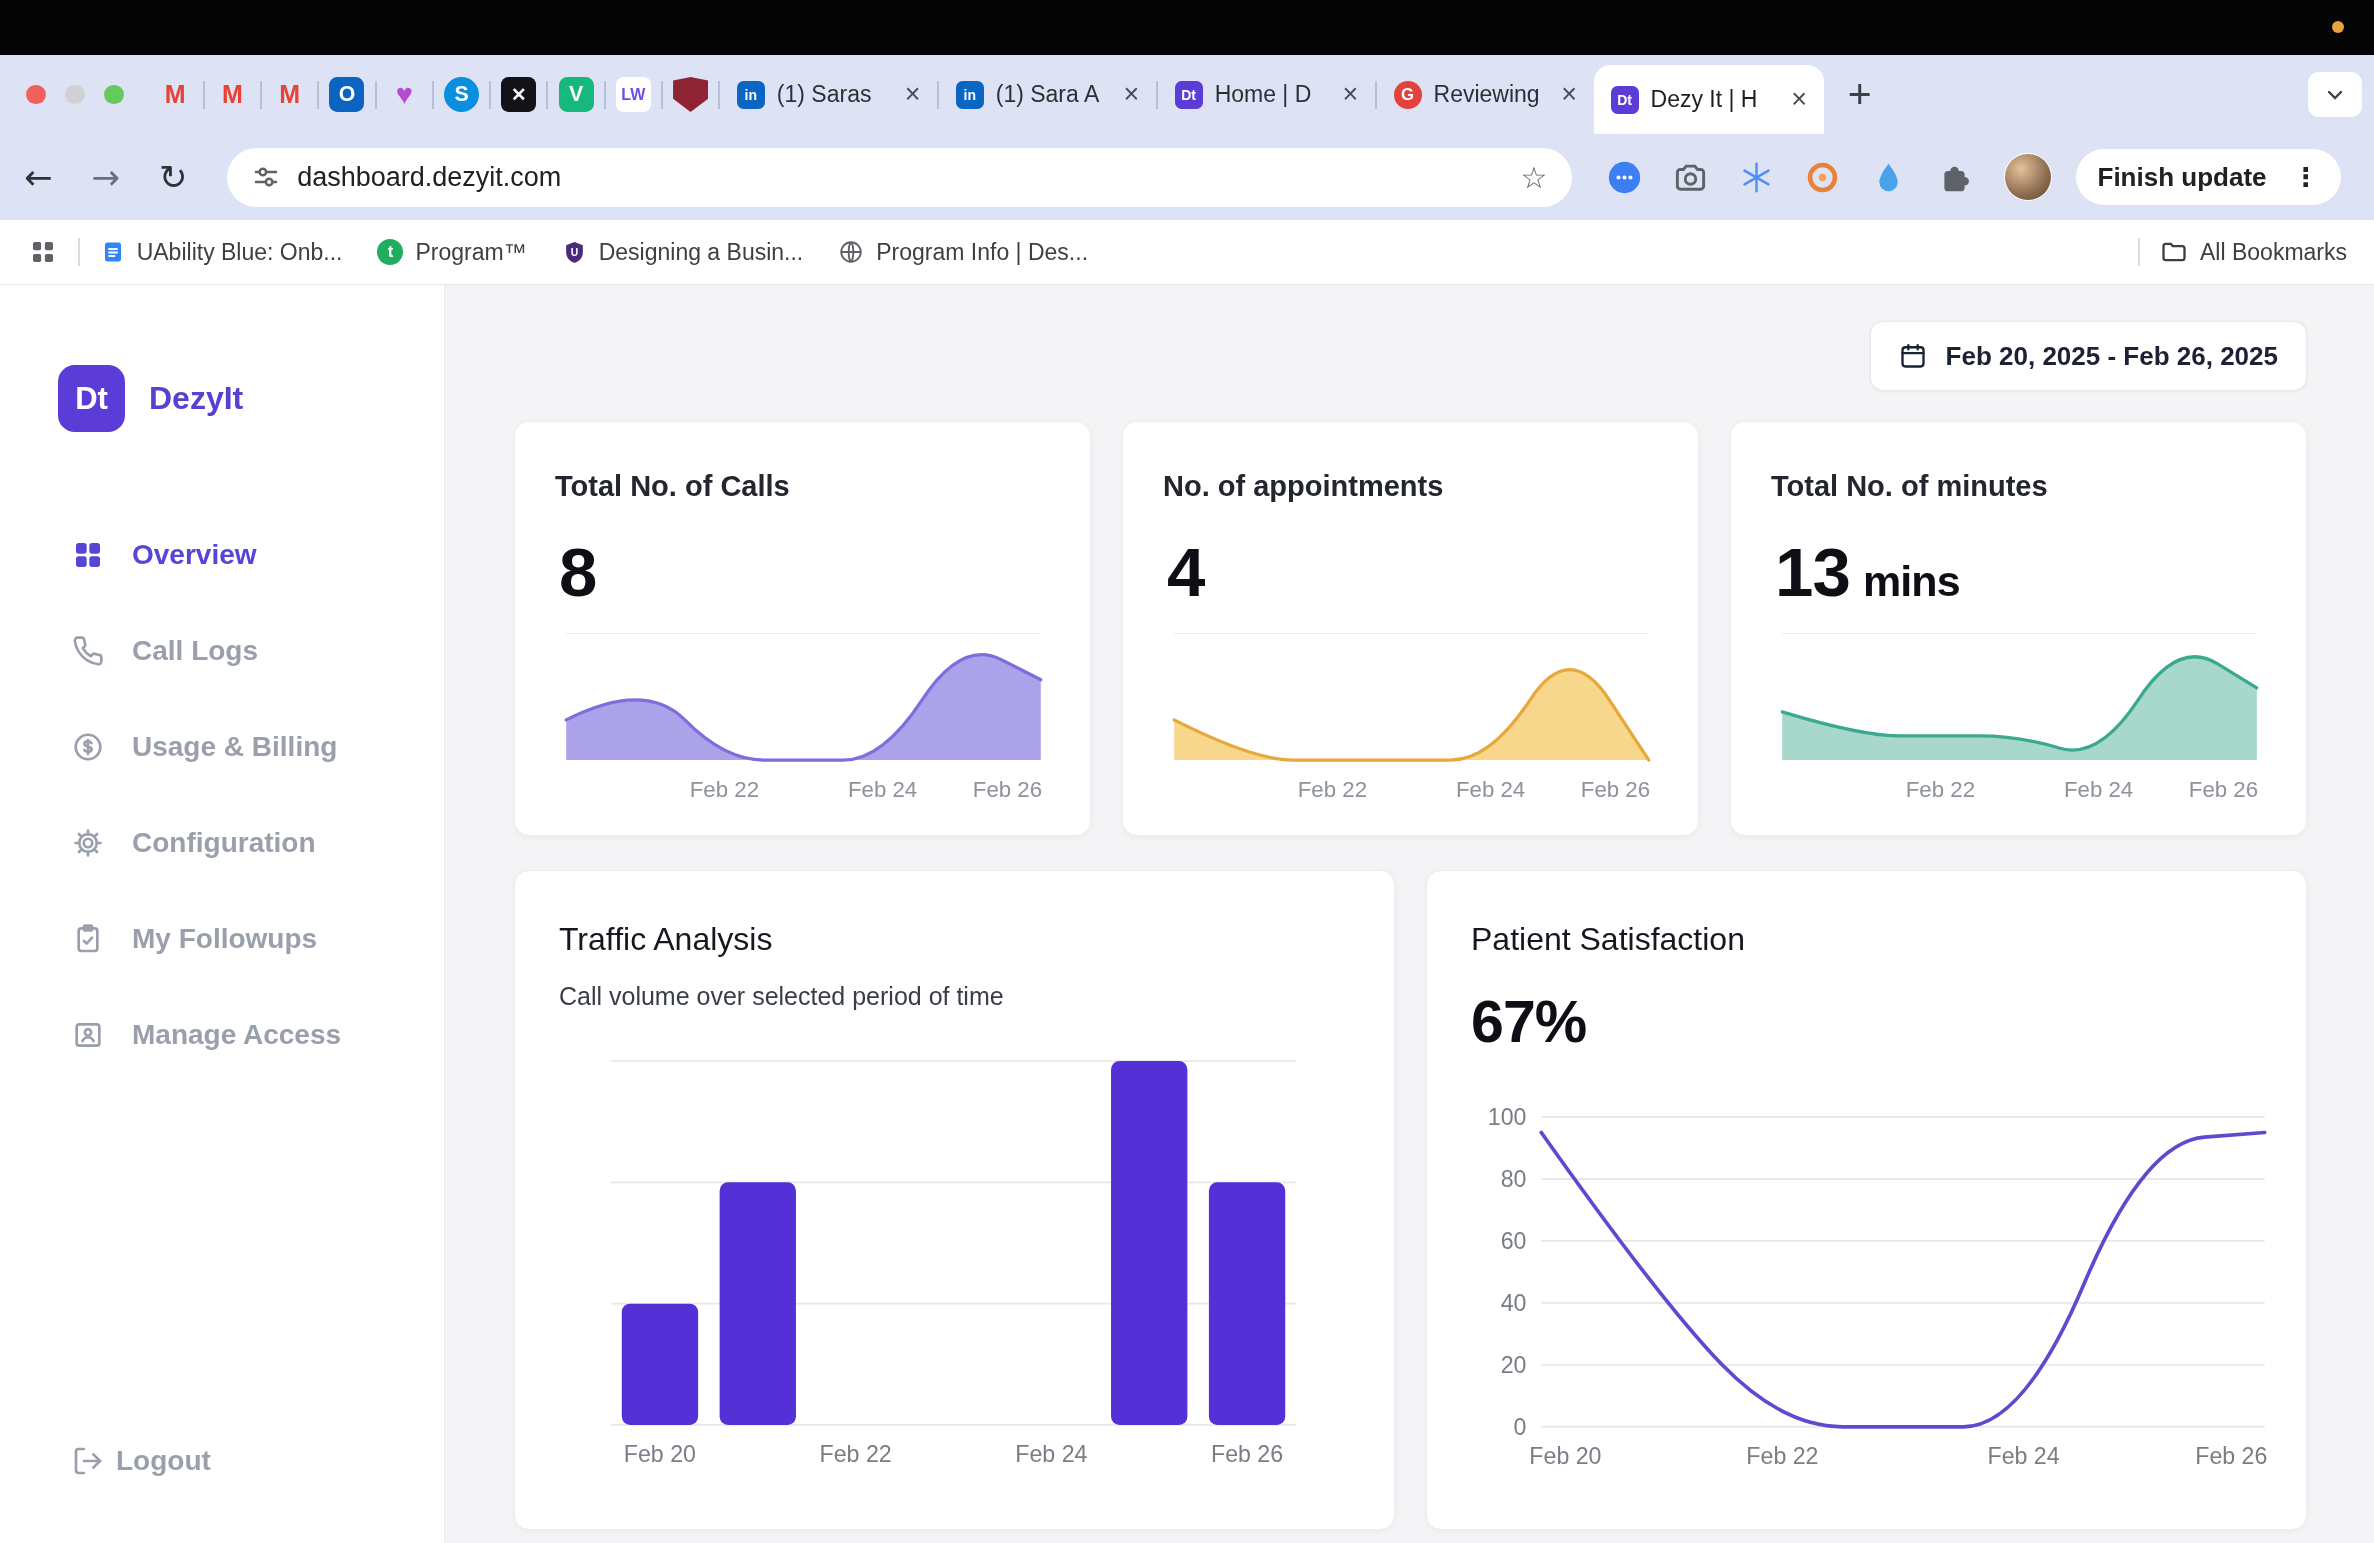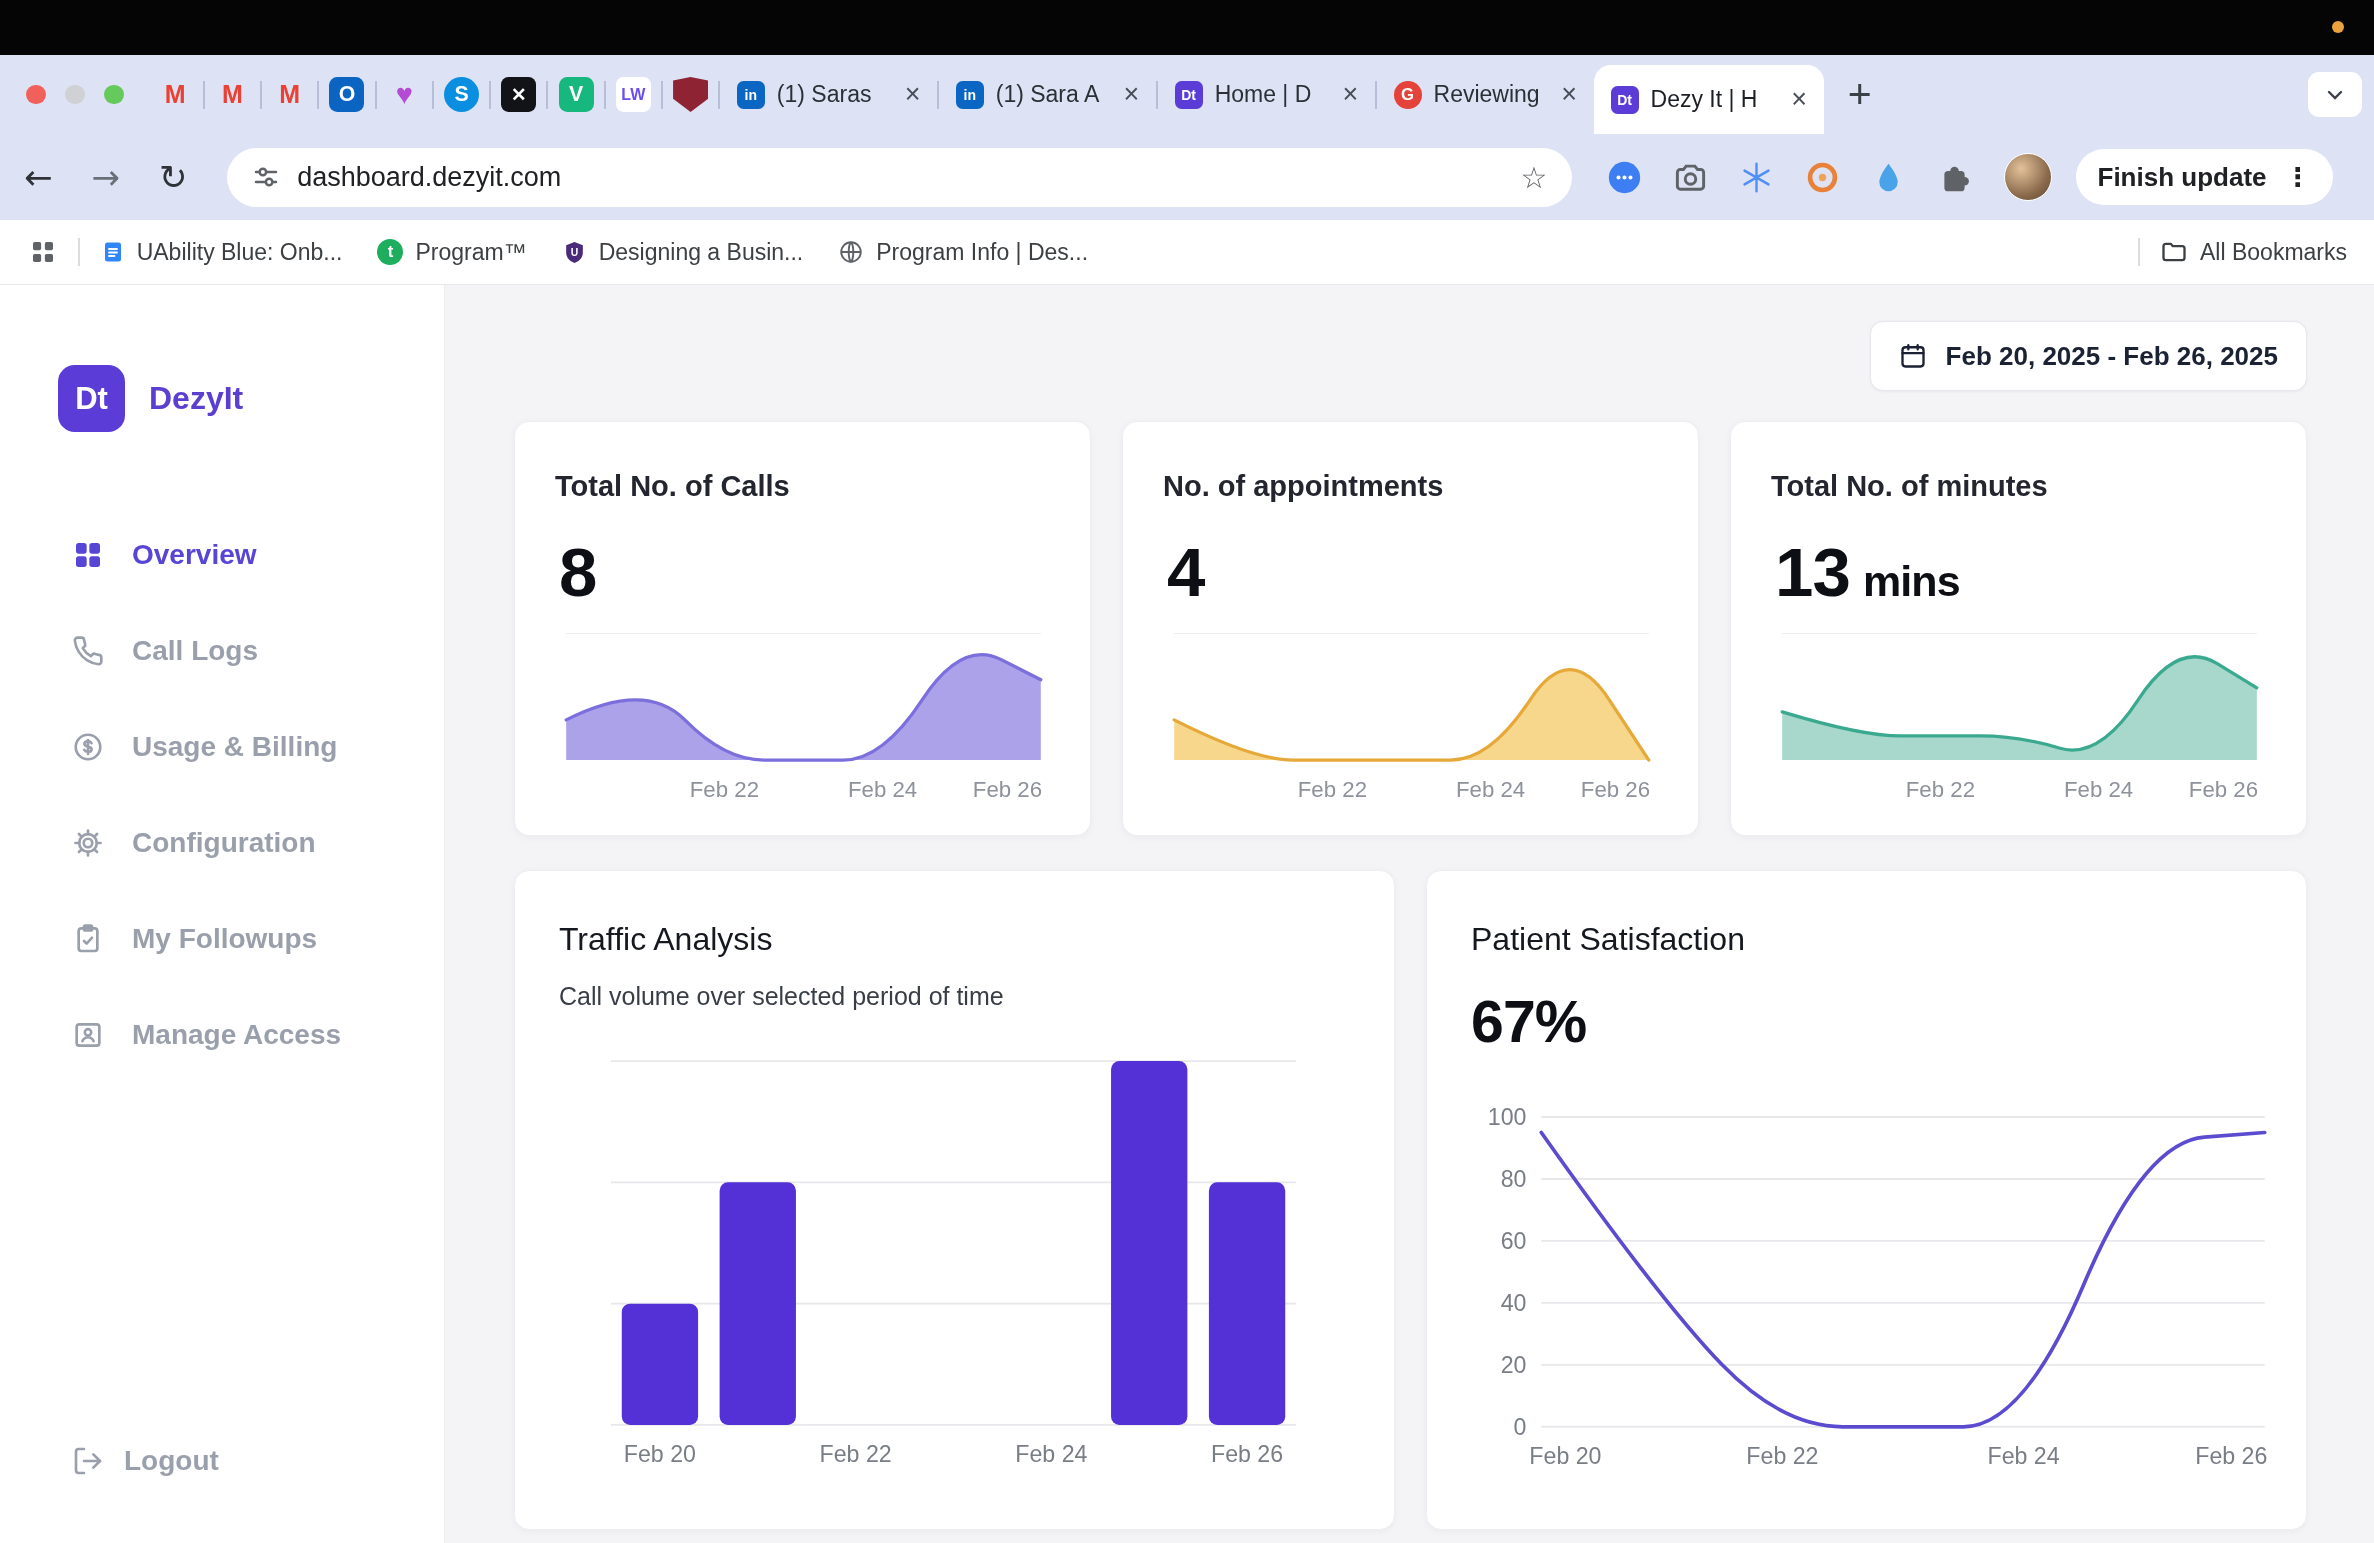--- a/index.html
+++ b/index.html
@@ -47,40 +47,40 @@
 
   
   .toolbar{height:86px;background:#dde3f4;display:flex;align-items:center;padding:0 24px;}
   .nav-ic{font-family:"DejaVu Sans",sans-serif;font-size:34px;color:#2f3338;margin-right:39px;}
   .nav-ic.fwd{color:#6b7078;}
   .omnibox{width:1345px;height:59px;background:#fff;border-radius:30px;display:flex;align-items:center;padding:0 24px;gap:16.7px;}
   .url{font-size:27px;color:#202124;}
   .omni-star{margin-left:auto;font-family:"DejaVu Sans",sans-serif;font-size:30px;color:#5f6368;}
   .ext-row{display:flex;align-items:center;gap:31px;margin-left:35px;}
   .avatar{width:48px;height:48px;border-radius:50%;margin-left:32px;background:radial-gradient(circle at 35% 32%,#e3c29a,#8a6a4c 62%,#5c4533);border:1.9px solid #fff;}
-  .update-pill{margin-left:24px;height:56px;background:#fff;border-radius:28px;display:flex;align-items:center;gap:18px;padding:0 22px;font-size:26px;font-weight:bold;color:#202124;}
+  .update-pill{margin-left:24px;height:56px;background:#fff;border-radius:28px;display:flex;align-items:center;gap:26px;padding:0 22px;font-size:26px;font-weight:bold;color:#202124;}
   .kebab{font-family:"DejaVu Sans",sans-serif;font-size:26px;color:#202124;}
 
   
   .bookmarks{height:65px;background:#fff;display:flex;align-items:center;padding:8px 28px;border-bottom:0.9px solid #e6e8ea;}
   .bm{display:flex;align-items:center;gap:12px;font-size:23px;color:#3c4043;margin-right:35px;white-space:nowrap;}
   .bm .dot-t{width:26px;height:26px;border-radius:50%;background:#1eae5e;color:#fff;font-size:16.7px;font-weight:bold;display:flex;align-items:center;justify-content:center;}
   .bookmarks .vsep{margin:0 20.4px;background:#dadce0;}
   .bm-right{margin-left:auto;display:flex;align-items:center;}
 
   
   .page{display:flex;height:1259px;}
   .sidebar{width:445px;background:#fff;position:relative;border-right:0.9px solid #ececef;flex:none;}
   .brand{position:absolute;top:80px;left:58px;display:flex;align-items:center;gap:24px;}
   .brand-logo{width:67px;height:67px;border-radius:16.7px;background:#5b3cd6;color:#fff;font-size:31px;font-weight:bold;display:flex;align-items:center;justify-content:center;}
   .brand-name{font-size:32px;font-weight:bold;color:#5a3fd0;}
   .nav{position:absolute;top:222px;left:0;right:0;}
   .nav-item{height:96px;display:flex;align-items:center;gap:28px;padding-left:72px;color:#9aa0ab;font-size:28px;font-weight:bold;}
   .nav-item.active{color:#5746d6;}
-  .logout{position:absolute;bottom:67px;left:72px;display:flex;gap:20px;align-items:center;color:#9aa0ab;font-size:28px;font-weight:bold;}
+  .logout{position:absolute;bottom:67px;left:72px;display:flex;gap:12px;align-items:center;color:#9aa0ab;font-size:28px;font-weight:bold;}
 
   .main{flex:1;position:relative;background:#f4f4f6;}
   .date-pill{position:absolute;top:36px;right:68px;height:70px;background:#fff;border:0.9px solid #e7e7ec;border-radius:13px;display:flex;align-items:center;gap:18.6px;padding:0 28px;font-size:26px;font-weight:bold;color:#1b2233;box-shadow:0 0.9px 2.8px rgba(20,20,40,.05);}
 
   .stats{position:absolute;top:136px;left:69px;display:flex;gap:31px;}
   .stat-card{width:577px;height:415px;background:#fff;border-radius:15px;border:0.9px solid #eeeef2;box-shadow:0 1.9px 7.4px rgba(22,25,49,.04);position:relative;}
   .stat-title{position:absolute;top:48px;left:40px;font-size:29px;color:#23262e;font-weight:bold;}
   .stat-value{position:absolute;top:111px;left:44px;font-size:69px;font-weight:bold;color:#0d0f14;letter-spacing:-0.9px;display:flex;align-items:baseline;gap:13px;}
   .stat-unit{font-size:43px;}
   .spark-wrap{position:absolute;left:51px;top:211px;width:475px;height:126px;border-top:1.9px solid #ededf0;}

